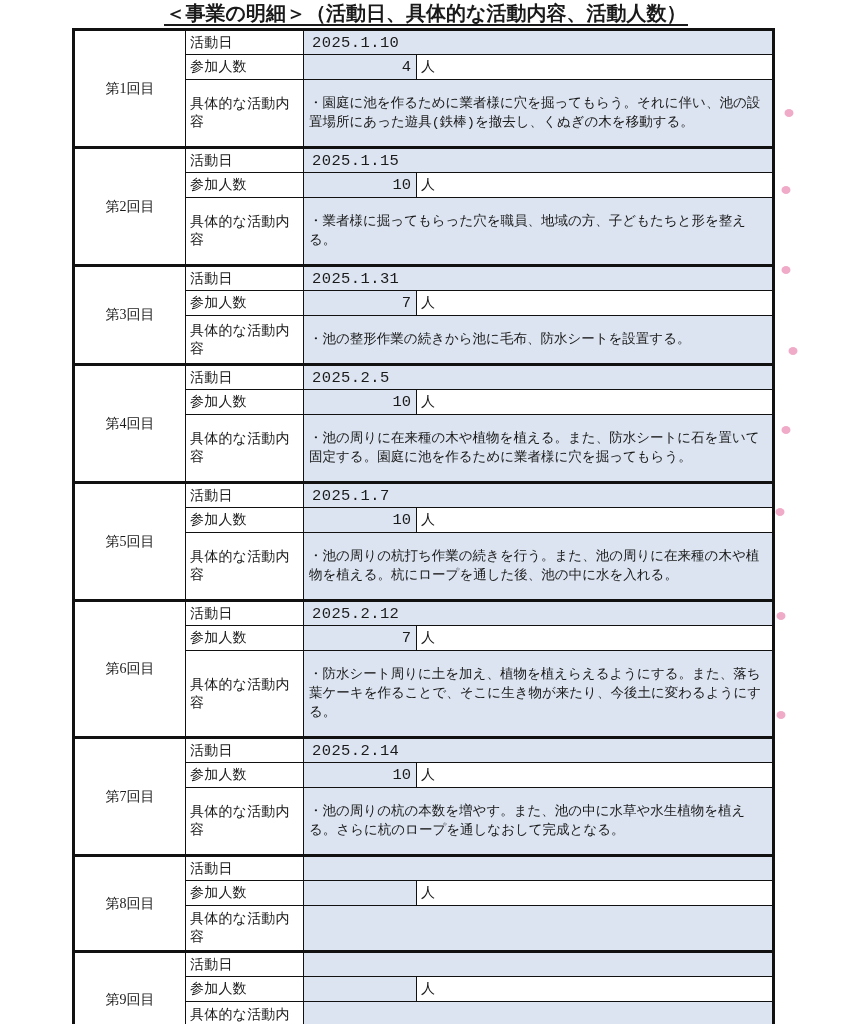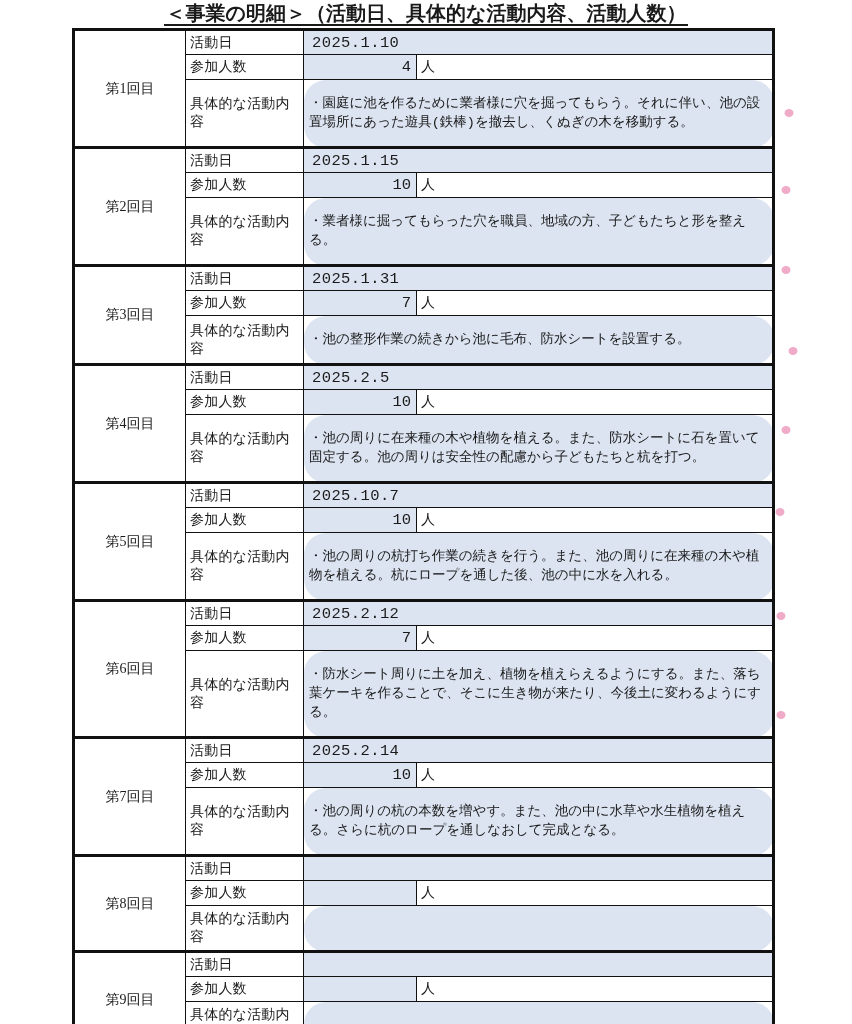--- a/index.html
+++ b/index.html
@@ -38,21 +38,20 @@
 
   td.rh   { text-align:center; background:#fff; font-size:14px; }
   td.lbl  { background:#fff; padding-left:4px; font-size:14px; letter-spacing:0.2px; }
   td.blue { background:var(--cell-fill,#dce4f1);font-family:Liberation Mono, monospace; }
   td.date { font-size:15.5px; padding-left:8px; letter-spacing:0.4px; }
   td.num  { text-align:right; padding-right:5px; font-size:15.5px; }
   td.unit { background:#fff; padding-left:4px; font-size:14px; }
   td.content {
     font-size:13.5px; line-height:19px; padding:14px 5px;
     letter-spacing:0px;
-    border-radius:22px;
   }
 
   .dot {
     position:absolute; width:9px; height:8px; border-radius:50%;
     background:var(--dot-color,#f0abc9);
     transform:translate(-50%,-50%);
     filter:blur(0.4px);
   }
 </style>
 </head>
@@ -120,27 +119,27 @@
     <td class="lbl">活動日</td>
     <td class="blue date" colspan="2">2025.2.5</td>
   </tr>
   <tr class="r-count">
     <td class="lbl">参加人数</td>
     <td class="blue num">10</td>
     <td class="unit">人</td>
   </tr>
   <tr class="r-content">
     <td class="lbl">具体的な活動内容</td>
-    <td class="blue content" colspan="2">・池の周りに在来種の木や植物を植える。また、防水シートに石を置いて固定する。池の周りは安全性の配慮から子どもたちと杭を打つ。</td>
+    <td class="blue content" colspan="2">・池の周りに在来種の木や植物を植える。また、防水シートに石を置いて固定する。園庭に池を作るために業者様に穴を掘ってもらう。</td>
   </tr>
 
   <tr class="r-date">
     <td class="rh" rowspan="3">第5回目</td>
     <td class="lbl">活動日</td>
-    <td class="blue date" colspan="2">2025.10.7</td>
+    <td class="blue date" colspan="2">2025.1.7</td>
   </tr>
   <tr class="r-count">
     <td class="lbl">参加人数</td>
     <td class="blue num">10</td>
     <td class="unit">人</td>
   </tr>
   <tr class="r-content">
     <td class="lbl">具体的な活動内容</td>
     <td class="blue content" colspan="2">・池の周りの杭打ち作業の続きを行う。また、池の周りに在来種の木や植物を植える。杭にロープを通した後、池の中に水を入れる。</td>
   </tr>

